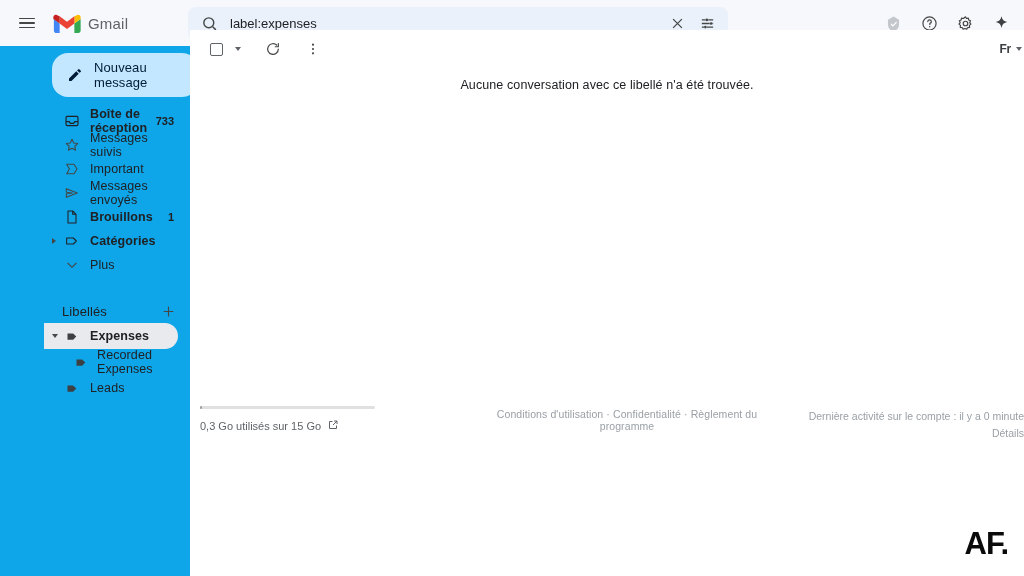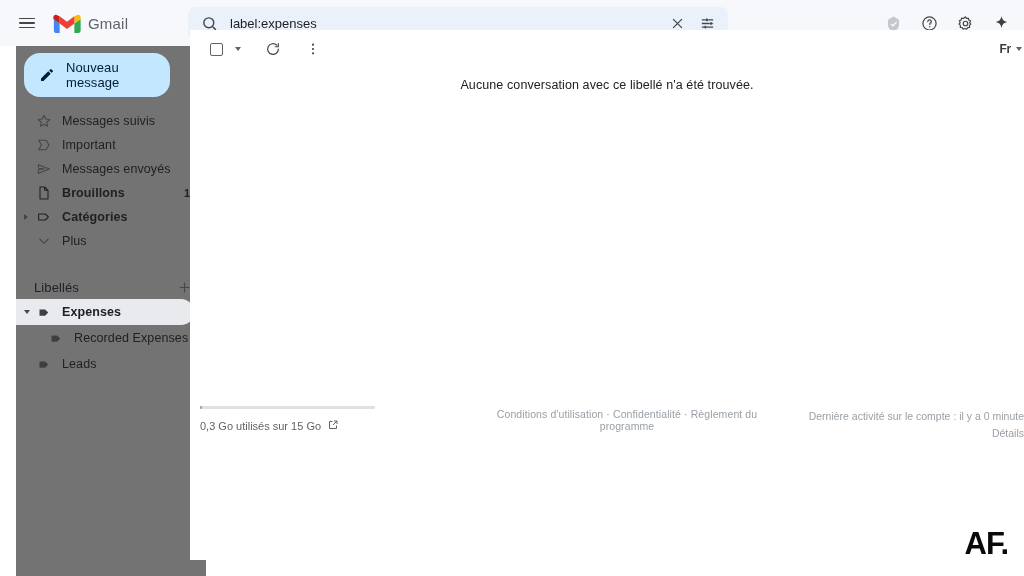--- a/index.html
+++ b/index.html
@@ -49,25 +49,26 @@
 
   
   .top-actions {
     position: absolute; right: 10px; top: 7px; height: 33px;
     display: flex; align-items: center; gap: 10px;
   }
   .top-icon { width: 26px; height: 26px; display:flex; align-items:center; justify-content:center; cursor:pointer; border-radius:50%; }
 
   
   .sidebar {
-    position: absolute; left: 16px; top: 46px;
+    position: absolute; left: 0; top: 46px;
     width: 190px; height: 530px;
-    background: #737373;
+    background: #0ea5e9;
     padding-top: 7px;
     overflow: hidden;
+    padding-left: 44px;
   }
   .compose {
     margin: 0 0 0 8px; width: 146px; height: 44px;
     background: #c2e7ff; border-radius: 16px;
     display: flex; align-items: center; cursor: pointer;
   }
   .compose-icon { margin-left: 15px; display: flex; }
   .compose-label { font-size: 13px; color: #001d35; margin-left: 11px; letter-spacing: .1px; }
 
   .nav { margin-top: 12px; }
@@ -234,20 +235,30 @@
       <span class="compose-icon">
         <svg width="16" height="16" viewBox="0 0 24 24" fill="#001d35">
           <path d="M3 17.3V21h3.7L17.6 10.1l-3.7-3.7L3 17.3zM20.7 7c.4-.4.4-1 0-1.4l-2.3-2.3a1 1 0 0 0-1.4 0l-1.8 1.8 3.7 3.7L20.7 7z"></path>
         </svg>
       </span>
       <span class="compose-label">Nouveau message</span>
     </div>
 
     <div class="nav">
 
+      <div class="nav-item bold" style="margin-top:2px">
+        <span class="ico">
+          <svg width="16" height="16" viewBox="0 0 24 24" fill="none" stroke="#202124" stroke-width="1.7">
+            <rect x="3" y="5" width="18" height="14" rx="2"></rect>
+            <path d="M3 13h5l1.5 2.5h5L16 13h5"></path>
+          </svg>
+        </span>
+        <span class="lbl">Boîte de réception</span>
+        <span class="cnt">733</span>
+      </div>
 
       <div class="nav-item">
         <span class="ico">
           <svg width="16" height="16" viewBox="0 0 24 24" fill="none" stroke="#444746" stroke-width="1.6" stroke-linejoin="round">
             <path d="M12 3.5l2.6 5.6 6 .7-4.5 4.1 1.3 5.9L12 16.8 6.6 19.8l1.3-5.9-4.5-4.1 6-.7L12 3.5z"></path>
           </svg>
         </span>
         <span class="lbl">Messages suivis</span>
         <span class="cnt"></span>
       </div>

